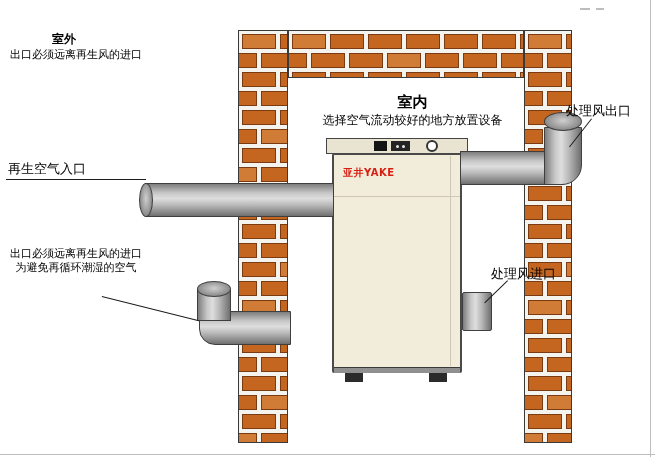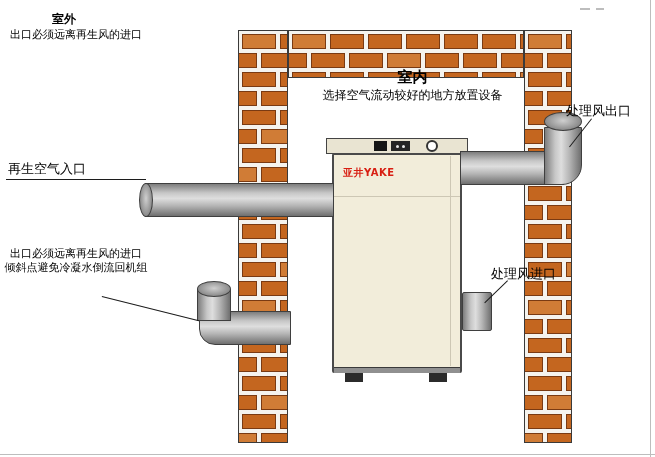--- a/index.html
+++ b/index.html
@@ -189,37 +189,37 @@
   <div class="pipe-h" style="left:199px;top:311px;width:92px;height:34px;border-bottom-left-radius:16px;border-top-left-radius:4px;"></div>
   <div class="pipe-v" style="left:197px;top:289px;width:34px;height:32px;"></div>
   <div class="cap" style="left:197px;top:281px;width:34px;height:16px;"></div>
 
   <div class="pipe-h" style="left:460px;top:151px;width:104px;height:34px;"></div>
   <div class="pipe-v" style="left:544px;top:127px;width:38px;height:58px;border-radius:0 0 20px 0;"></div>
   <div class="cap" style="left:544px;top:112px;width:38px;height:19px;"></div>
 
   <div class="pipe-v" style="left:462px;top:292px;width:30px;height:39px;border-radius:2px;"></div>
 
-  <div class="lbl center outdoor" style="left:0px;top:12px;width:152px;">
+  <div class="lbl center outdoor" style="left:0px;top:32px;width:152px;">
     <div class="t1">室外</div>
     <div class="t2">出口必须远离再生风的进口</div>
   </div>
 
-  <div class="lbl center indoor" style="left:315px;top:68px;width:195px;">
+  <div class="lbl center indoor" style="left:315px;top:94px;width:195px;font-family:Liberation Mono, monospace;">
     <div class="t1">室内</div>
     <div class="t2">选择空气流动较好的地方放置设备</div>
   </div>
 
   <div class="lbl single" style="left:566px;top:103px;">处理风出口</div>
   <div class="lbl single" style="left:8px;top:161px;">再生空气入口</div>
   <div class="lbl single" style="left:491px;top:266px;">处理风进口</div>
 
   <div class="lbl center" style="left:0px;top:247px;width:152px;">
     <div class="t2">出口必须远离再生风的进口</div>
-    <div class="t2">倾斜点避免冷凝水倒流回机组</div>
+    <div class="t2">为避免再循环潮湿的空气</div>
   </div>
 
   <div class="leader" style="left:6px;top:179px;width:140px;"></div>
   <div class="leader" style="left:102px;top:296px;width:100px;transform:rotate(14deg);"></div>
   <div class="leader" style="left:508px;top:281px;width:32px;transform:rotate(136deg);"></div>
   <div class="leader" style="left:592px;top:119px;width:36px;transform:rotate(128deg);"></div>
 
   <div class="scan" style="left:580px;top:8px;width:10px;height:2px;"></div>
   <div class="scan" style="left:596px;top:8px;width:8px;height:2px;"></div>
   <div class="scan" style="left:650px;top:0px;width:1px;height:457px;"></div>

